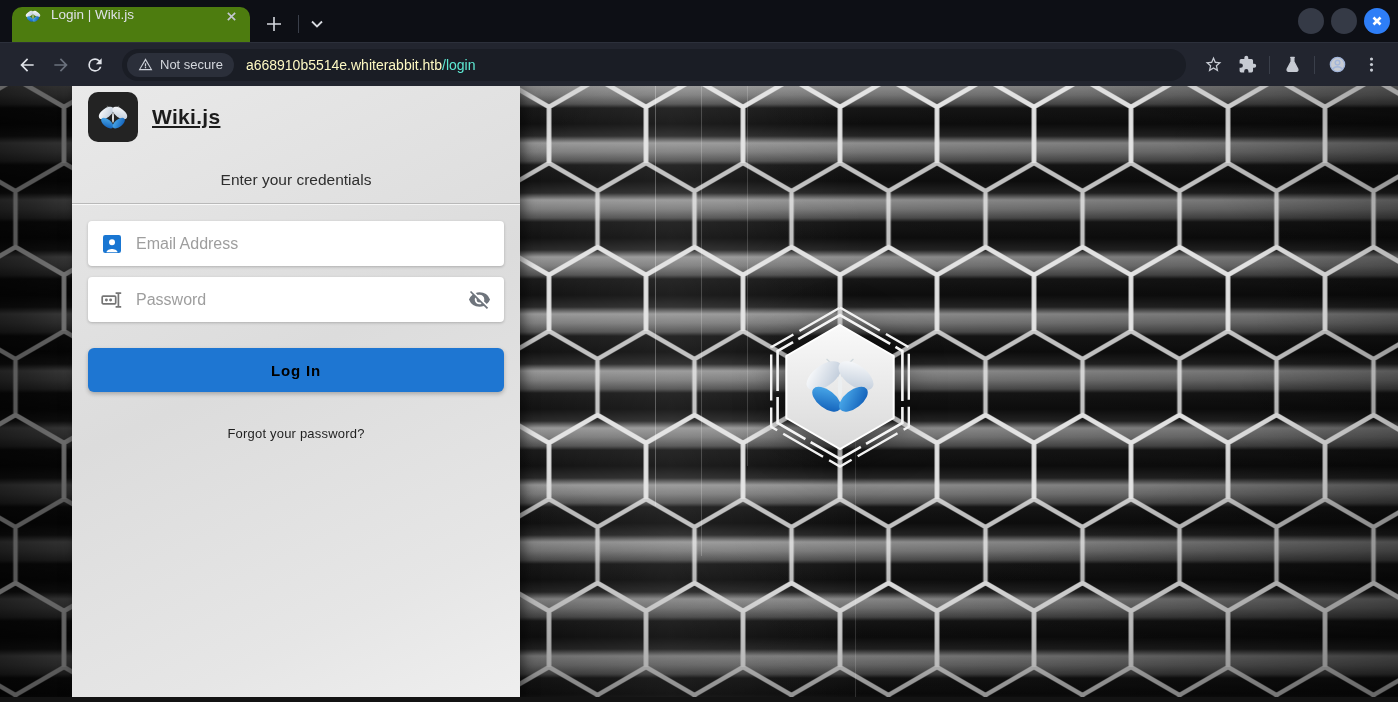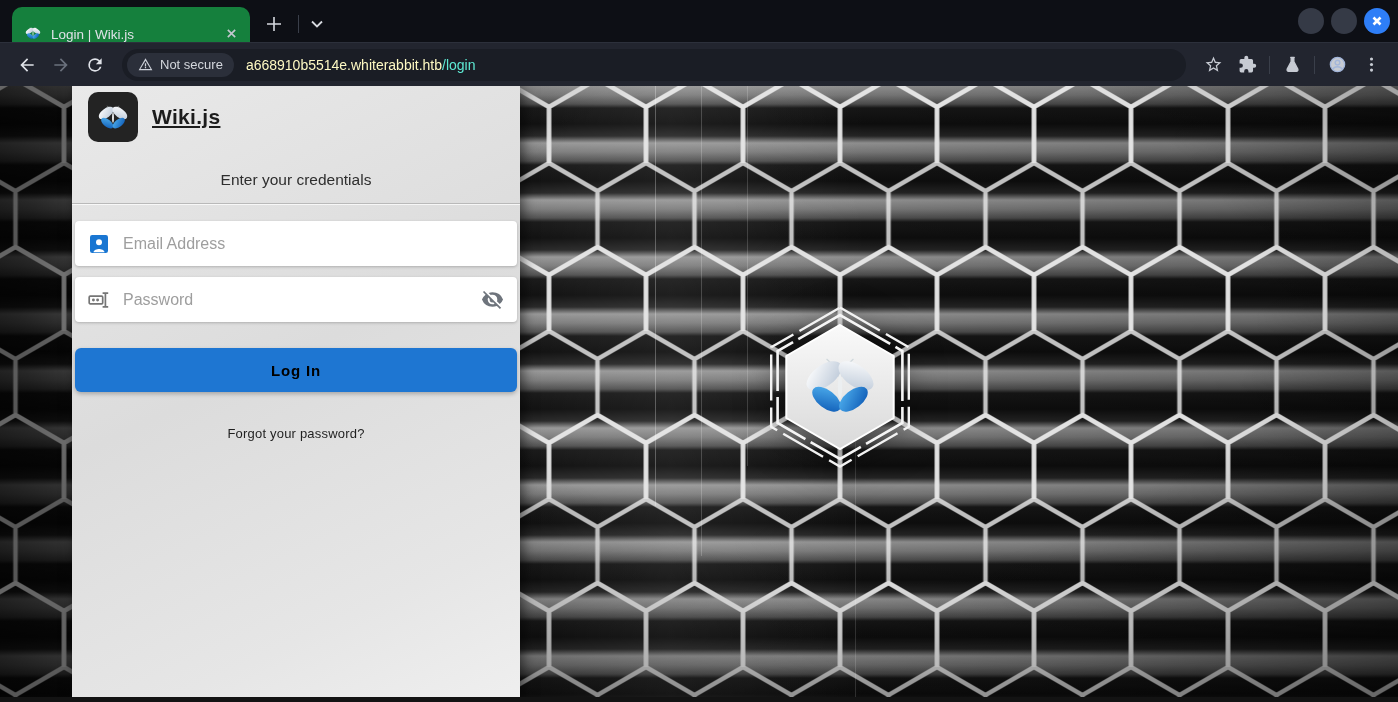--- a/index.html
+++ b/index.html
@@ -4,22 +4,22 @@
 <title>Login | Wiki.js</title>
 <style>
   * { margin:0; padding:0; box-sizing:border-box; }
   html,body { width:1398px; height:702px; overflow:hidden; background:#0e1016;
     font-family:"Liberation Sans", sans-serif; }
 
   .window { position:relative; width:1398px; height:702px; }
 
   
   .tabstrip { position:relative; height:42px; background:#0d0f15; display:flex; align-items:flex-end; padding-left:12px; }
-  .tab { display:flex; align-items:flex-end; gap:9px; width:238px; height:35px;
-    background:#15803d; border-radius:10px 10px 0 0; padding:0 10px 0 12px; }
+  .tab { display:flex; align-items:flex-start; gap:9px; width:238px; height:35px;
+    background:#4d7c0f; border-radius:10px 10px 0 0; padding:0 10px 0 12px; }
   .tab-title { flex:1; color:#dfe2e8; font-size:13.5px; white-space:nowrap; overflow:hidden; }
   .tab-close { width:18px; height:18px; border-radius:50%; display:flex; align-items:center; justify-content:center; cursor:pointer; }
   .tab-close svg { width:11px; height:11px; stroke:#c3c7cf; stroke-width:1.8; }
   .tabstrip-btn { width:28px; height:28px; margin:0 2px 4px 10px; border-radius:50%;
     display:flex; align-items:center; justify-content:center; }
   .tabstrip-sep { width:1px; height:18px; background:#3a3f4a; margin:0 2px 9px 8px; }
   .win-controls { position:absolute; right:8px; top:8px; display:flex; gap:7px; }
   .win-btn { width:26px; height:26px; border-radius:50%; background:#353a46; display:flex; align-items:center; justify-content:center; }
   .win-btn.close { background:#2e7ef7; }
   .win-btn.close svg { width:12px; height:12px; stroke:#fff; stroke-width:2.6; }
@@ -63,21 +63,21 @@
   
   .panel { position:absolute; left:72px; top:0; width:448px; height:100%;
     background:linear-gradient(155deg, #e9e9e9 0%, #dcdcdc 45%, #e6e6e6 80%, #efefef 100%);
     box-shadow:3px 0 12px rgba(0,0,0,.55); }
   .brand-row { display:flex; align-items:center; padding:6px 0 0 16px; }
   .logo-box { width:50px; height:50px; border-radius:10px; background:#232323;
     display:flex; align-items:center; justify-content:center; }
   .brand-name { margin-left:14px; font-size:21px; font-weight:bold; color:#1c1c1c; letter-spacing:.3px;text-decoration:underline; }
   .subtitle { margin-top:27px; text-align:center; font-size:15.5px; color:#2e2e2e; line-height:22px; }
   .divider { margin-top:12px; border-top:1px solid #b9b9b9; box-shadow:0 1px 0 rgba(255,255,255,.75); }
-  .form { padding:17px 3px 0; }
+  .form { padding:17px 16px 0; }
   .field { position:relative; height:45px; background:#fff; border-radius:4px;
     box-shadow:0 1px 3px rgba(0,0,0,.22); display:flex; align-items:center; padding:0 12px; }
   .field + .field { margin-top:11px; }
   .field-icon { width:24px; height:24px; flex:0 0 auto; }
   .field input { flex:1; min-width:0; border:none; outline:none; background:transparent;
     margin-left:12px; font-size:16px; color:#333; font-family:"Liberation Sans", sans-serif; }
   .field input::placeholder { color:#9e9e9e; opacity:1; }
   .toggle-vis { width:26px; height:26px; flex:0 0 auto; display:flex; align-items:center; justify-content:center; cursor:pointer; }
   .toggle-vis svg { width:23px; height:23px; fill:#6e747c; }
   .login-btn { margin-top:26px; width:100%; height:44px; border:none; border-radius:6px;

